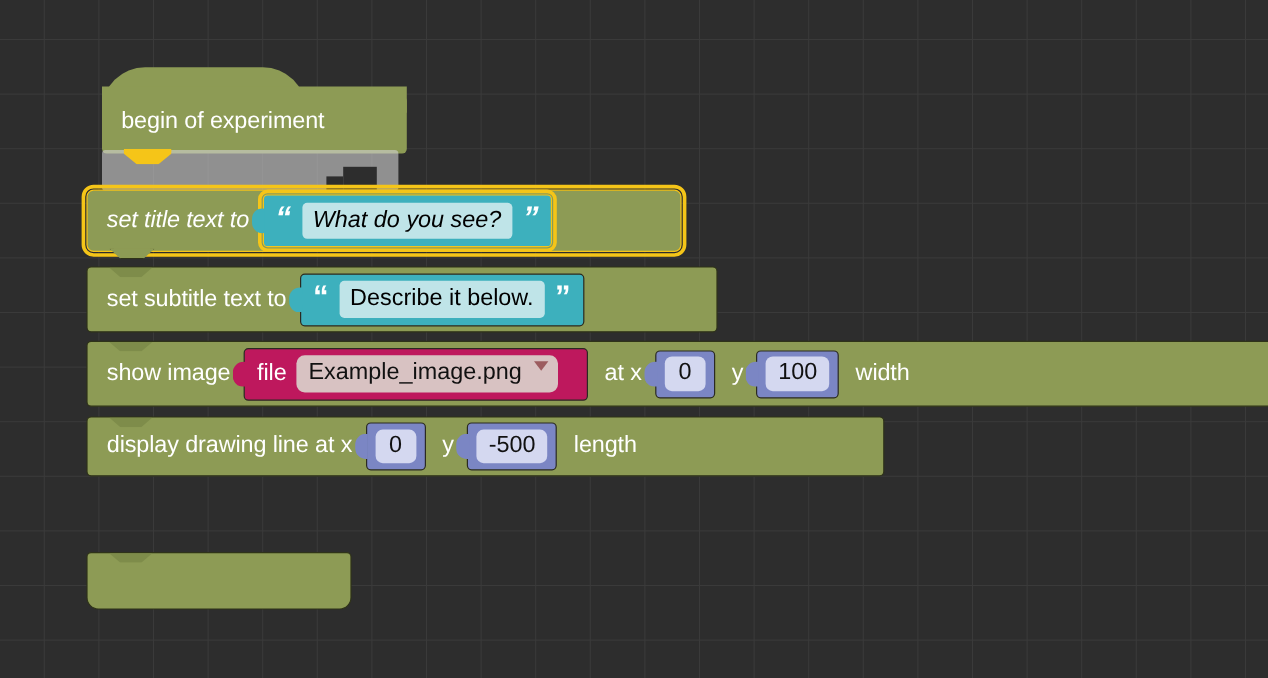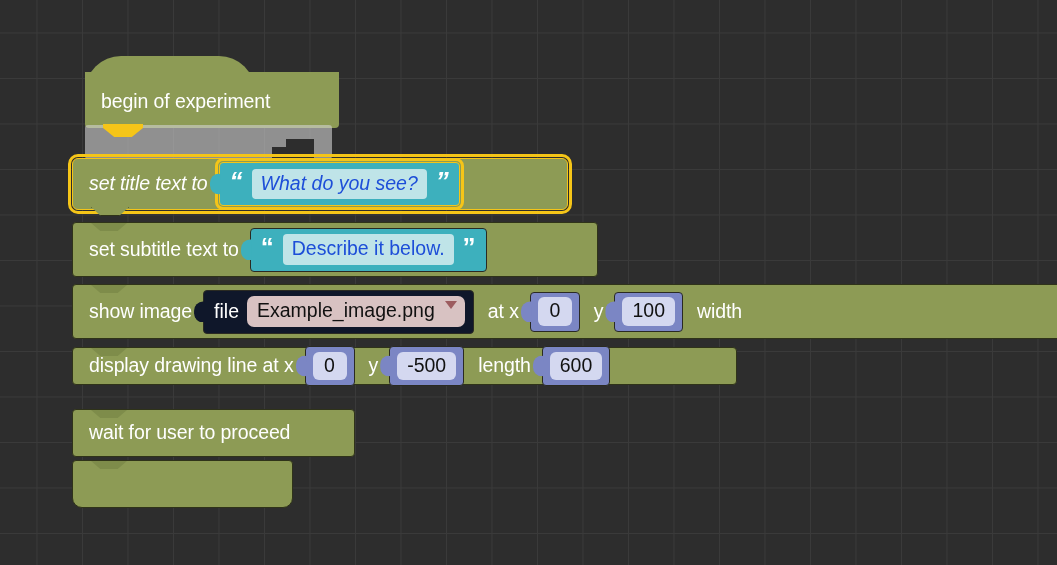--- a/index.html
+++ b/index.html
@@ -201,30 +201,30 @@
     font-size: 26px;
     font-weight: bold;
     line-height: 0;
     position: relative;
     top: -3px;
   }
   .quote.open { margin-right: 9px; }
   .quote.close { margin-left: 9px; }
   .field-text {
     background: #bfe4e8;
-    color: #1d4ed8;
+    color: #000000;
     font-size: 19.5px;
     border-radius: 4px;
     padding: 4px 9px 6px 9px;
     line-height: 1.05;
   }
 
   .val-file {
-    background: #0f172a;
-    padding: 0 8px 0 10px;
+    background: #be185d;
+    padding: 0 24px 0 10px;
     height: 44px;
   }
   .file-word {
     color: #ffffff;
     font-size: 19.5px;
     margin-right: 8px;
   }
   .field-dropdown {
     background: #d8c2c2;
     color: #111111;
@@ -331,42 +331,35 @@
       <span class="gap"></span>
       <span class="label">y</span>
       <span class="val val-num">
         <span class="field-num">100</span>
       </span>
       <span class="gap"></span>
       <span class="label">width</span>
     </div>
   </div>
 
-  <div class="blk stmt" id="blk-drawing-line" style="left:72px; top:347px; width:665px; height:38px;">
+  <div class="blk stmt" id="blk-drawing-line" style="left:72px; top:347px; width:665px; height:50px;">
     <div class="notch-top"></div>
     <div class="row-inner">
       <span class="label">display drawing line at x</span>
       <span class="val val-num">
         <span class="field-num">0</span>
       </span>
       <span class="gap"></span>
       <span class="label">y</span>
       <span class="val val-num">
         <span class="field-num">-500</span>
       </span>
       <span class="gap"></span>
       <span class="label">length</span>
-      <span class="val val-num">
-        <span class="field-num">600</span>
-      </span>
     </div>
   </div>
 
-  <div class="blk stmt" id="blk-wait-user" style="left:72px; top:409px; width:283px; height:48px;">
-    <div class="notch-top"></div>
-    <span class="label">wait for user to proceed</span>
-  </div>
 
   <div class="blk stmt" id="blk-end" style="left:72px; top:460px; width:221px; height:48px; border-radius:4px 4px 10px 10px;">
     <div class="notch-top"></div>
   </div>
 
 </div>
 
 </body></html>

